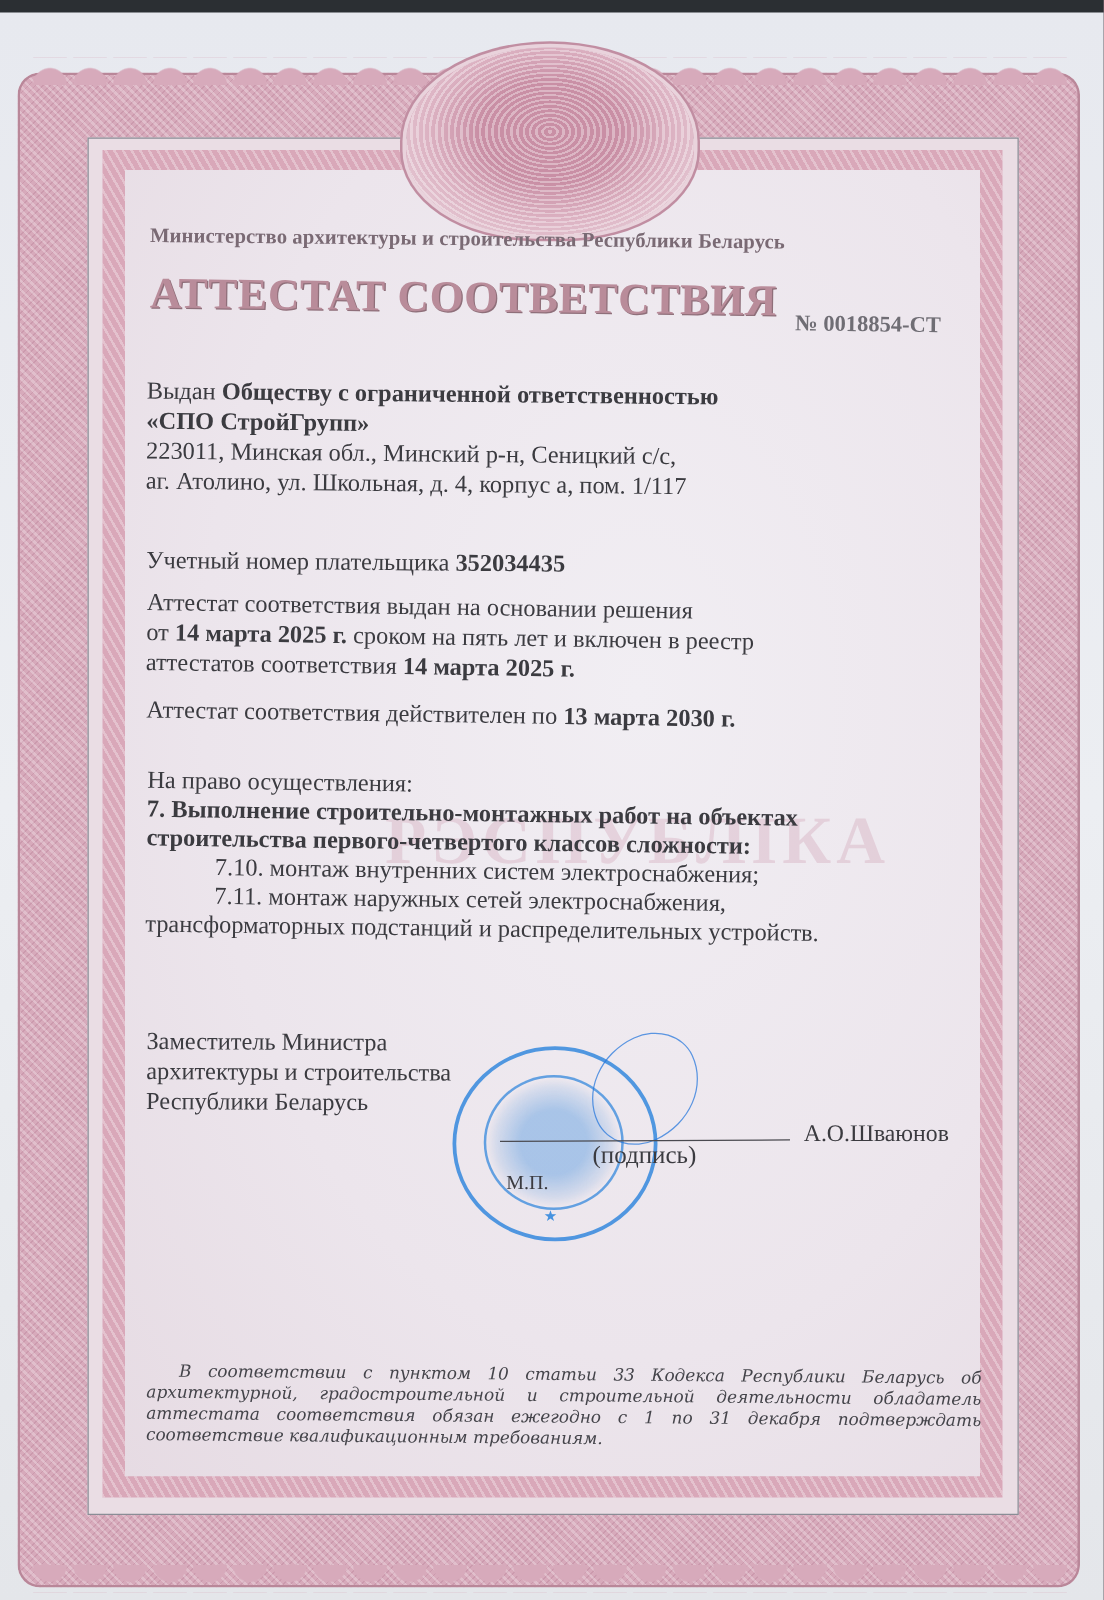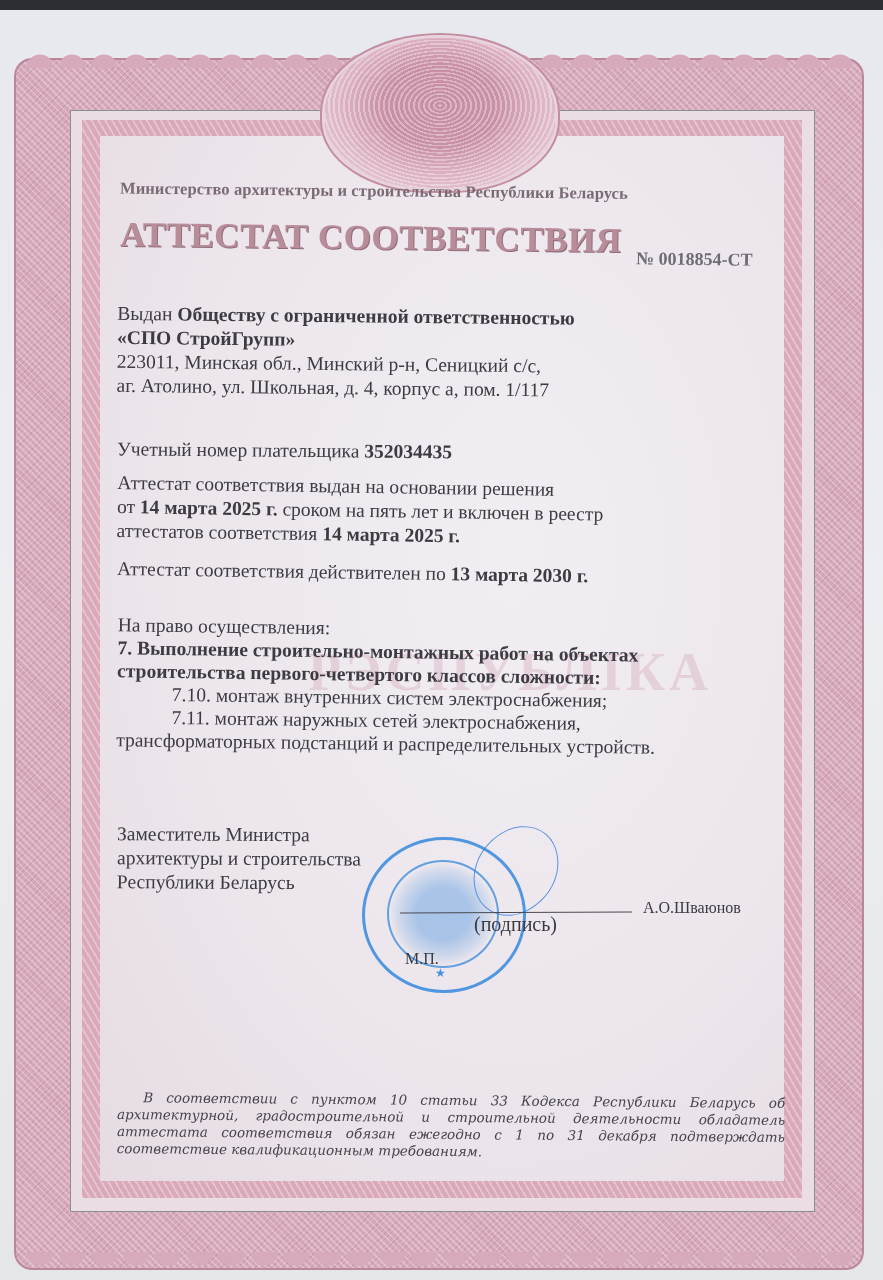--- a/index.html
+++ b/index.html
@@ -74,27 +74,27 @@
     transform: rotate(0.7deg);
   }
   .b { font-weight: bold; }
   .block1 { left: 117px; top: 305px; width: 600px; transform: rotate(0.6deg); }
   .block2 { left: 117px; top: 440px; width: 600px; transform: rotate(0.5deg); }
   .block3 { left: 117px; top: 476px; width: 640px; transform: rotate(0.9deg); }
   .block4 { left: 117px; top: 562px; width: 640px; transform: rotate(0.9deg); }
   .block5 { left: 117px; top: 618px; width: 680px; transform: rotate(0.8deg); line-height: 23px; }
   .indent { padding-left: 55px; }
   .sign-left { left: 117px; top: 823px; width: 300px; transform: rotate(0.3deg); line-height: 24px; }
-  .sign-name { left: 643px; top: 896px; font-size: 16px; }
+  .sign-name { left: 643px; top: 896px; font-size: 19px; }
   .sign-line {
     position: absolute; left: 400px; top: 912px; width: 232px; height: 1px; background: #4a4a50;
     transform: rotate(-0.3deg);
   }
   .sign-caption { left: 474px; top: 912px; font-size: 20px; }
-  .mp { left: 405px; top: 935px; font-size: 16px; margin-top: 12px; }
+  .mp { left: 405px; top: 935px; font-size: 16px; }
   .stamp {
     position: absolute; left: 362px; top: 837px; width: 158px; height: 150px;
     border-radius: 50%;
     border: 3px solid rgba(40,130,220,0.8);
   }
   .stamp-inner {
     position: absolute; left: 22px; top: 20px; width: 108px; height: 104px;
     border-radius: 50%; border: 2px solid rgba(40,130,220,0.7);
     background: radial-gradient(ellipse at 50% 50%, rgba(40,130,220,0.35) 0 35%, rgba(40,130,220,0.12) 60%, transparent 70%);
   }

